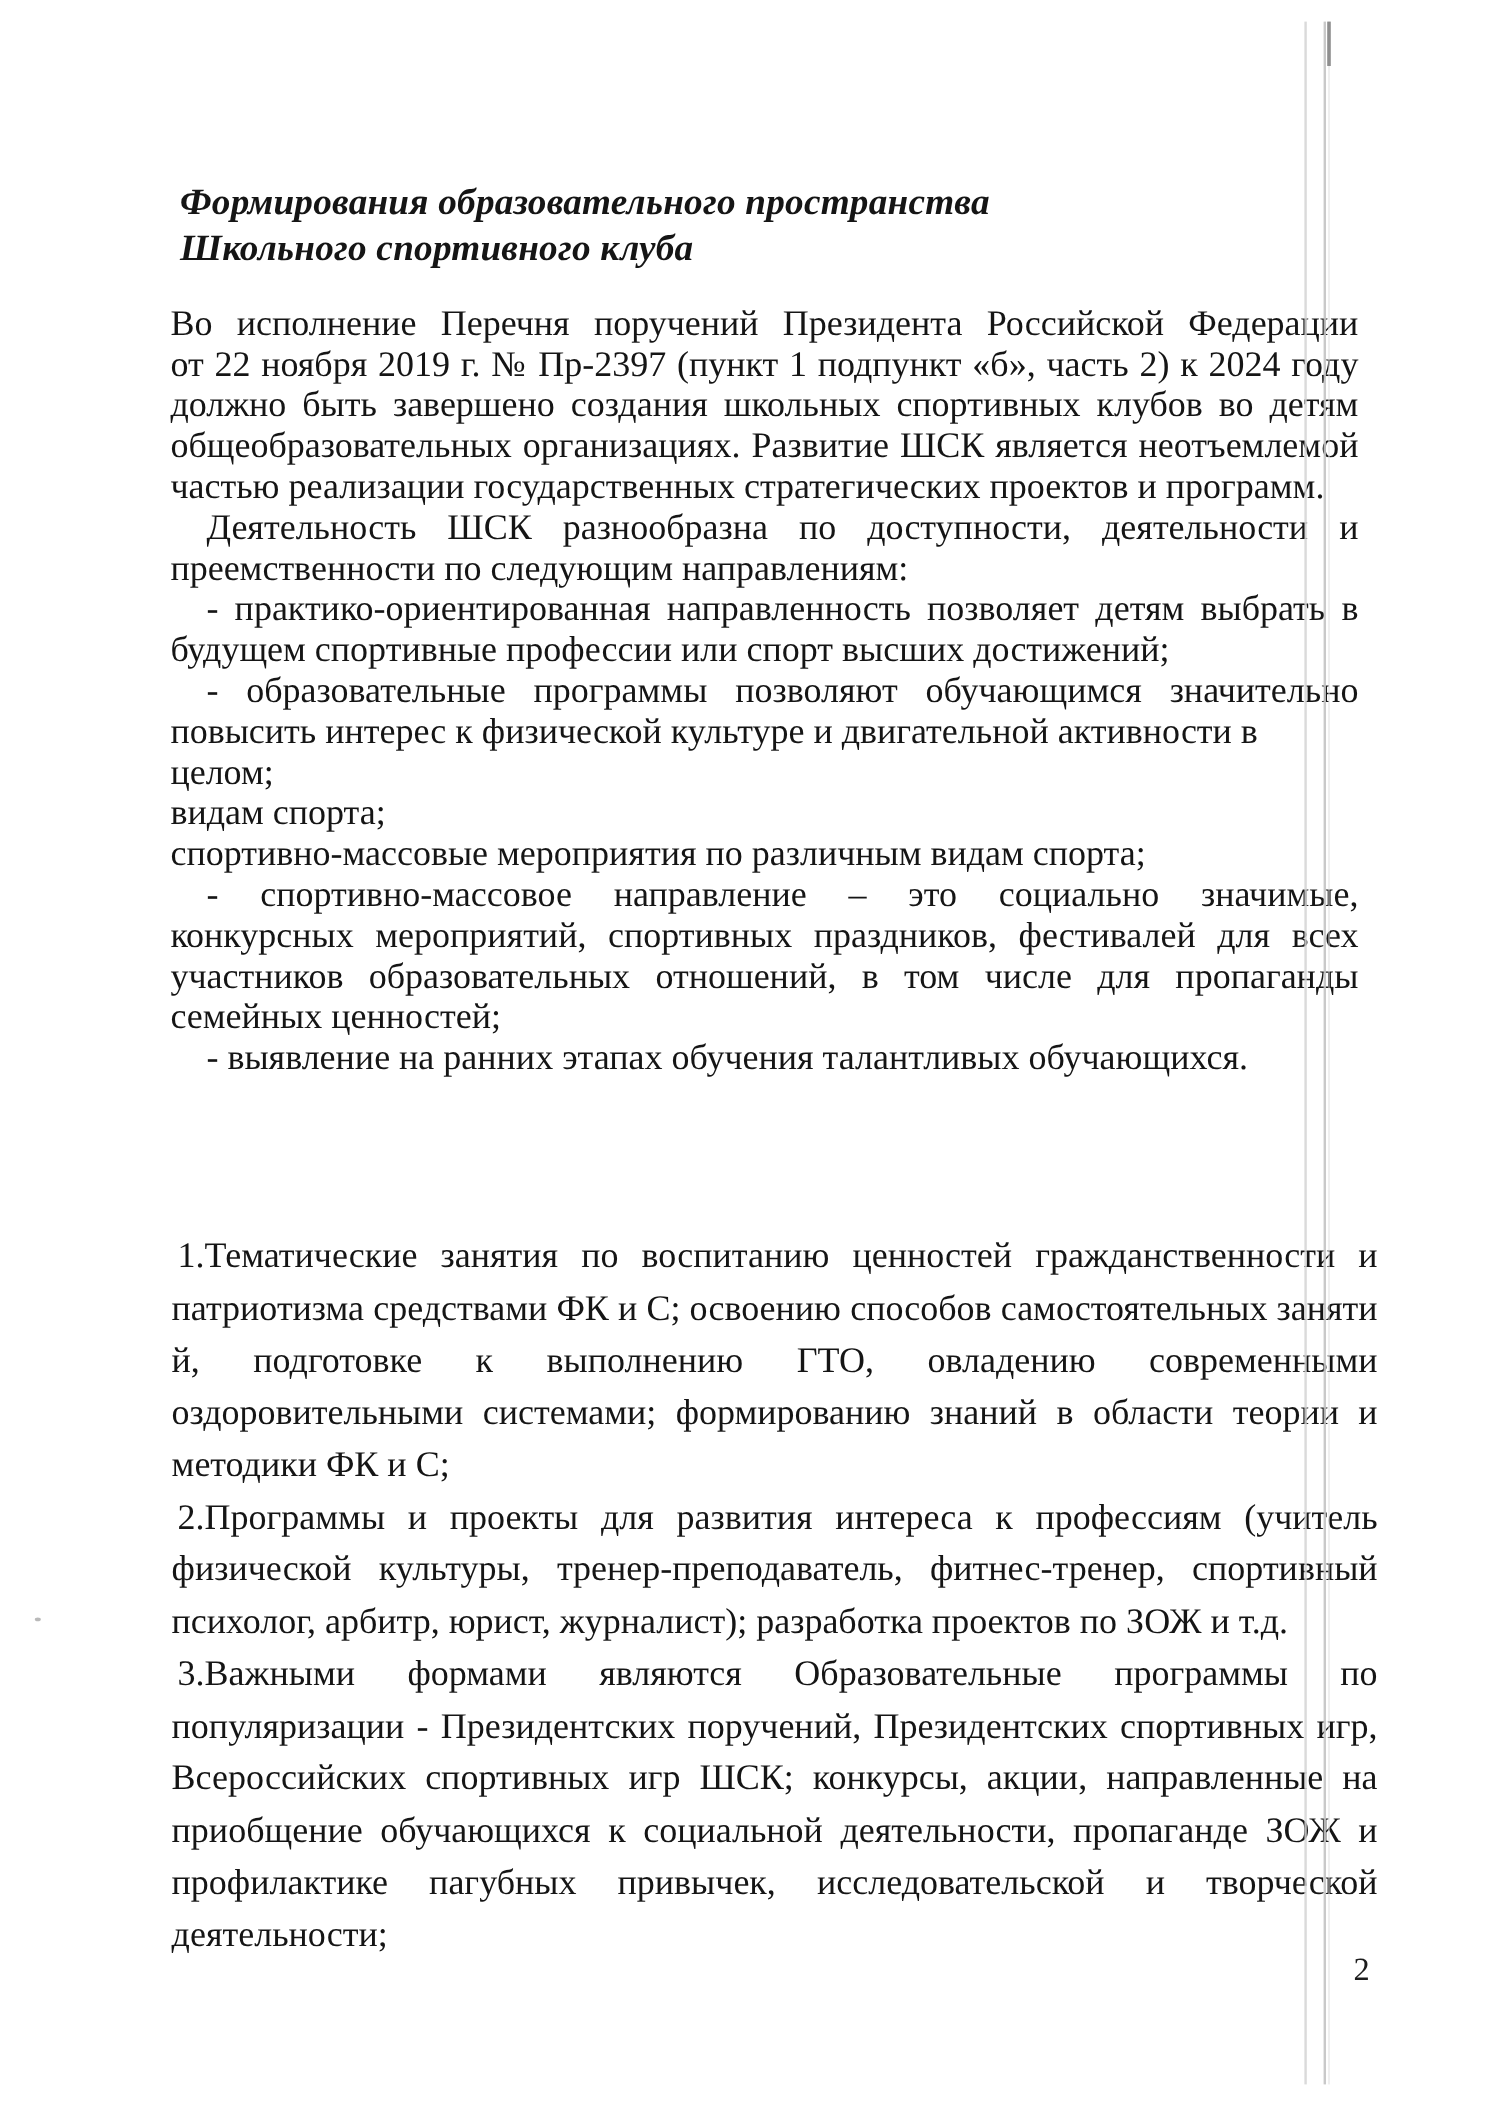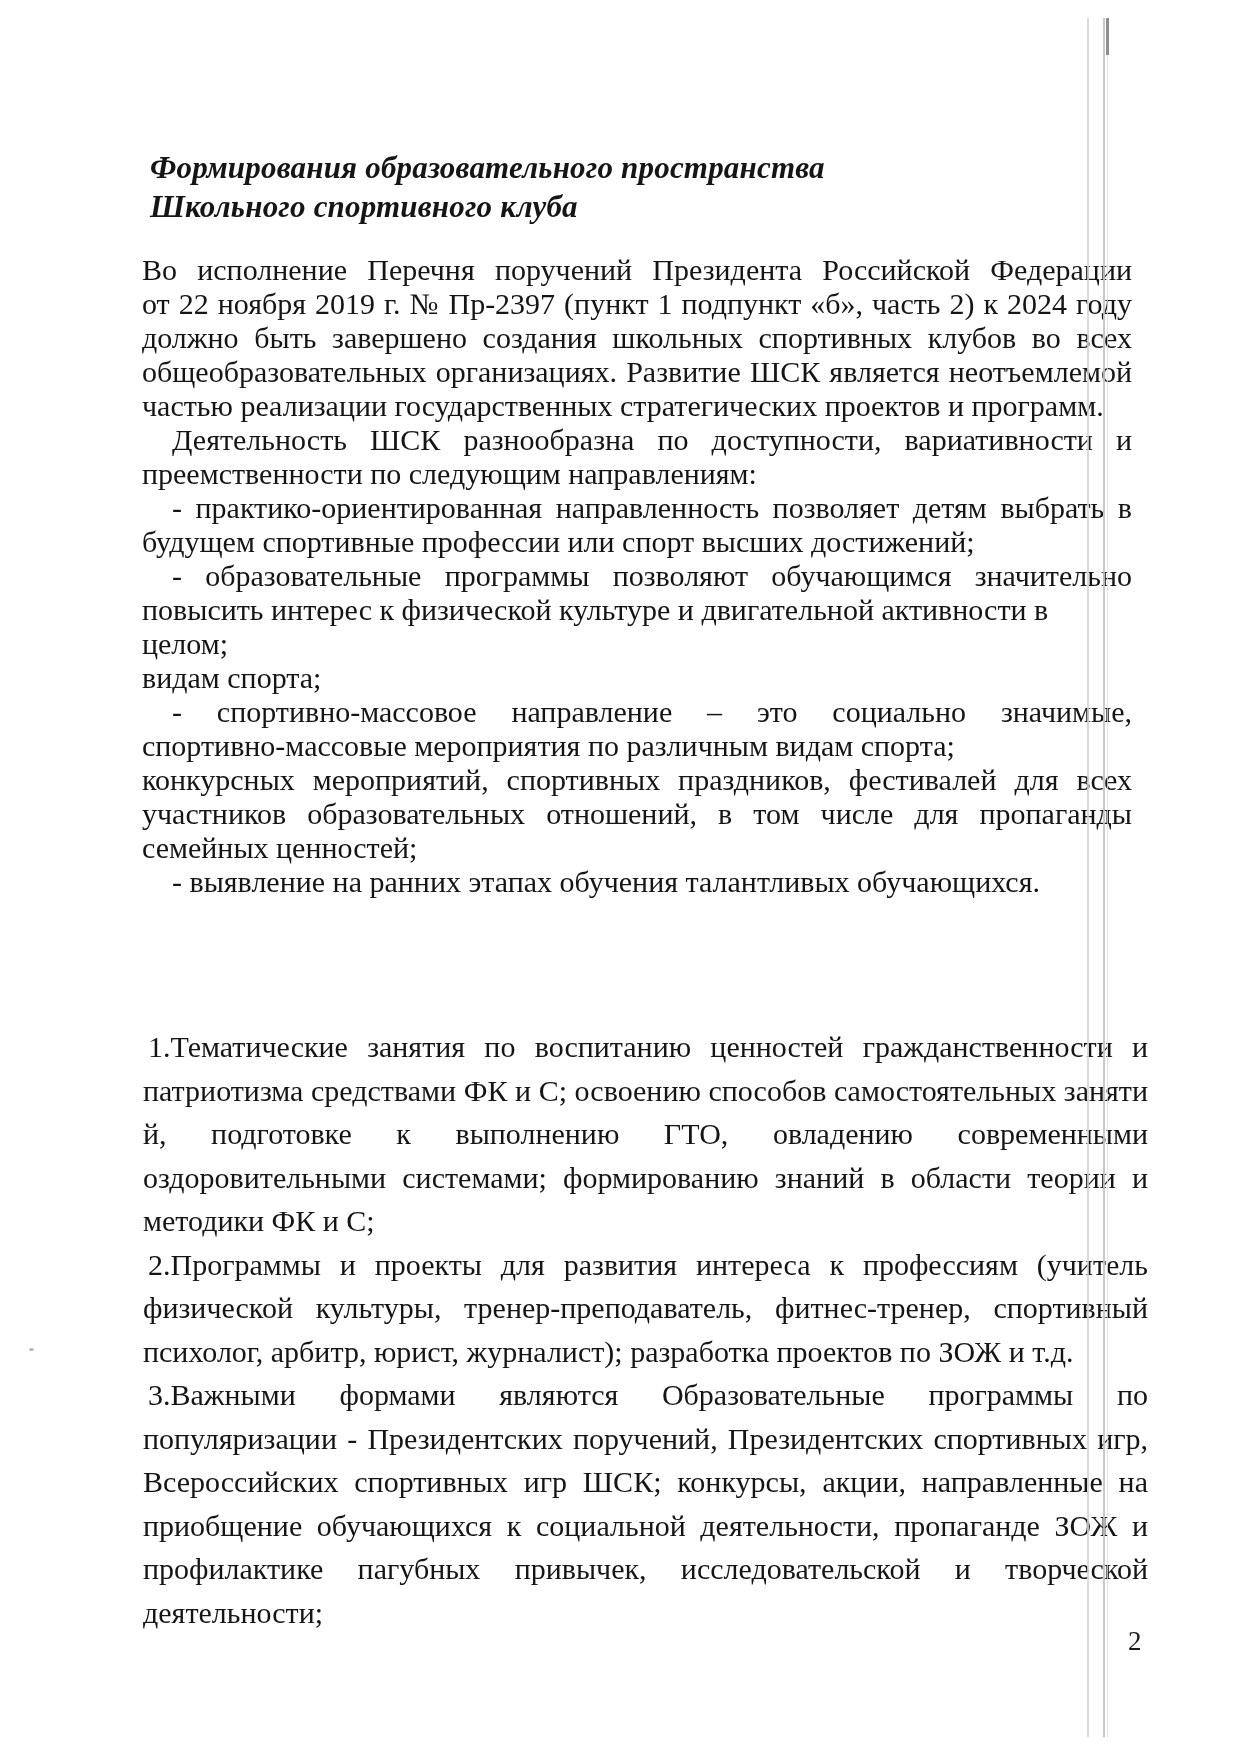--- a/index.html
+++ b/index.html
@@ -115,42 +115,42 @@
   <div class="doc-section title-sec">
       <div class="blk title">
         <div class="line first">Формирования образовательного пространства</div>
         <div class="line">Школьного спортивного клуба</div>
       </div>
     </div>
   <div class="doc-section upper-sec">
       <div class="blk p flush">
         <div class="line stretch first">Во исполнение Перечня поручений Президента Российской Федерации</div>
         <div class="line stretch">от 22 ноября 2019 г. № Пр-2397 (пункт 1 подпункт «б», часть 2) к 2024 году</div>
-        <div class="line stretch">должно быть завершено создания школьных спортивных клубов во всех</div>
+        <div class="line stretch">должно быть завершено создания школьных спортивных клубов во детям</div>
         <div class="line stretch">общеобразовательных организациях. Развитие ШСК является неотъемлемой</div>
         <div class="line">частью реализации государственных стратегических проектов и программ.</div>
       </div>
       <div class="blk p indent">
-        <div class="line stretch first">Деятельность ШСК разнообразна по доступности, вариативности и</div>
+        <div class="line stretch first">Деятельность ШСК разнообразна по доступности, деятельности и</div>
         <div class="line">преемственности по следующим направлениям:</div>
       </div>
       <div class="blk p indent">
         <div class="line stretch first">- практико-ориентированная направленность позволяет детям выбрать в</div>
         <div class="line">будущем спортивные профессии или спорт высших достижений;</div>
       </div>
       <div class="blk p indent">
         <div class="line stretch first">- образовательные программы позволяют обучающимся значительно</div>
         <div class="line">повысить интерес к физической культуре и двигательной активности в целом;</div>
       </div>
       <div class="blk p indent">
         <div class="line">видам спорта;</div>
       </div>
       <div class="blk p indent">
+        <div class="line">спортивно-массовые мероприятия по различным видам спорта;</div>
         <div class="line stretch first">- спортивно-массовое направление – это социально значимые,</div>
-        <div class="line">спортивно-массовые мероприятия по различным видам спорта;</div>
       </div>
       <div class="blk p indent">
         <div class="line stretch">конкурсных мероприятий, спортивных праздников, фестивалей для всех</div>
         <div class="line stretch">участников образовательных отношений, в том числе для пропаганды</div>
         <div class="line">семейных ценностей;</div>
       </div>
       <div class="blk p indent">
         <div class="line first">- выявление на ранних этапах обучения талантливых обучающихся.</div>
       </div>
       <div class="blk gap"></div>

